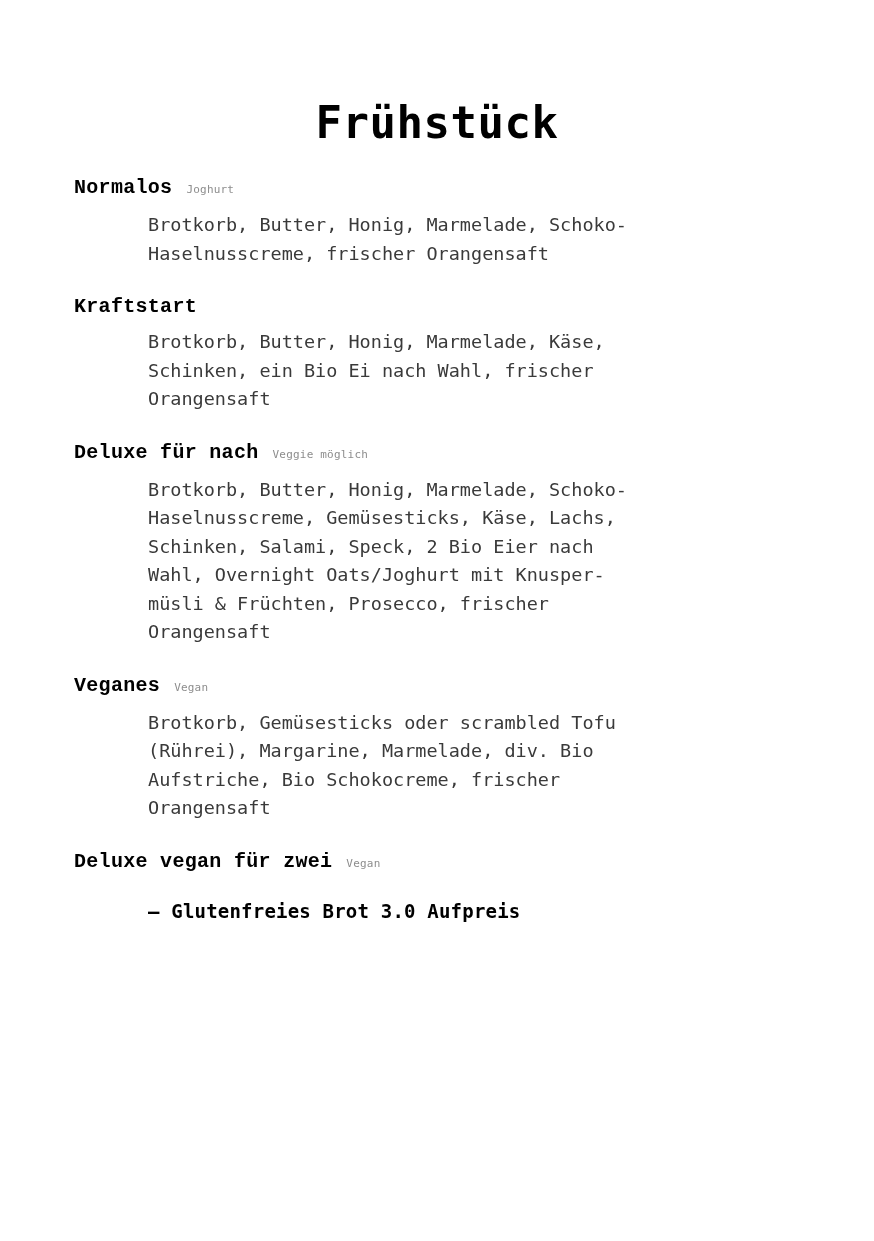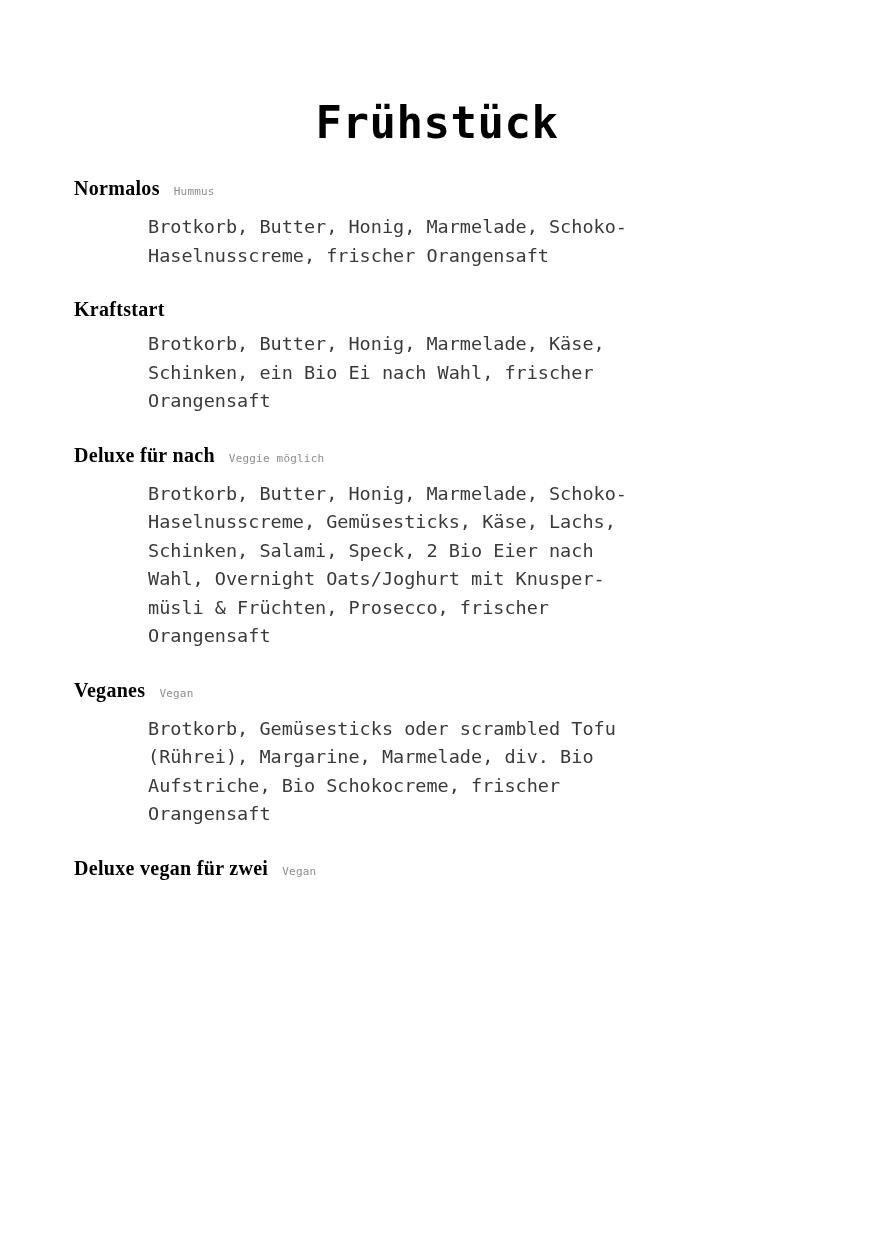--- a/index.html
+++ b/index.html
@@ -37,21 +37,21 @@
   .menu-section {
     margin: 0 0 0 0;
   }
   .section-head {
     display: flex;
     align-items: baseline;
     margin: 0 0 0 0;
     white-space: nowrap;
   }
   .section-title {
-    font-family: Liberation Serif, serif;
+    font-family: Liberation Mono, monospace;
     font-weight: bold;
     font-size: 20px;
     line-height: 26px;
     color: #000000;
     letter-spacing: 0.3px;
     text-align: center;
   }
   .section-tag {
     font-family: "DejaVu Sans Mono", monospace;
     font-weight: normal;
@@ -92,21 +92,21 @@
 
 <div class="page">
 
   <div class="page-title">Frühstück</div>
 
   <div class="menu-list">
 
     <div class="menu-section">
       <div class="section-head">
         <span class="section-title">Normalos</span>
-        <span class="section-tag">Hummus</span>
+        <span class="section-tag">Joghurt</span>
       </div>
       <div class="section-body">Brotkorb, Butter, Honig, Marmelade, Schoko-
 Haselnusscreme, frischer Orangensaft</div>
     </div>
 
     <div class="gap-after"></div>
 
     <div class="menu-section">
       <div class="section-head">
         <span class="section-title">Kraftstart</span>
@@ -147,16 +147,17 @@
 
     <div class="gap-after"></div>
 
     <div class="menu-section">
       <div class="section-head">
         <span class="section-title">Deluxe vegan für zwei</span>
         <span class="section-tag">Vegan</span>
       </div>
     </div>
 
+    <div class="footnote">– Glutenfreies Brot 3.0 Aufpreis</div>
 
   </div>
 
 </div>
 
 </body></html>

